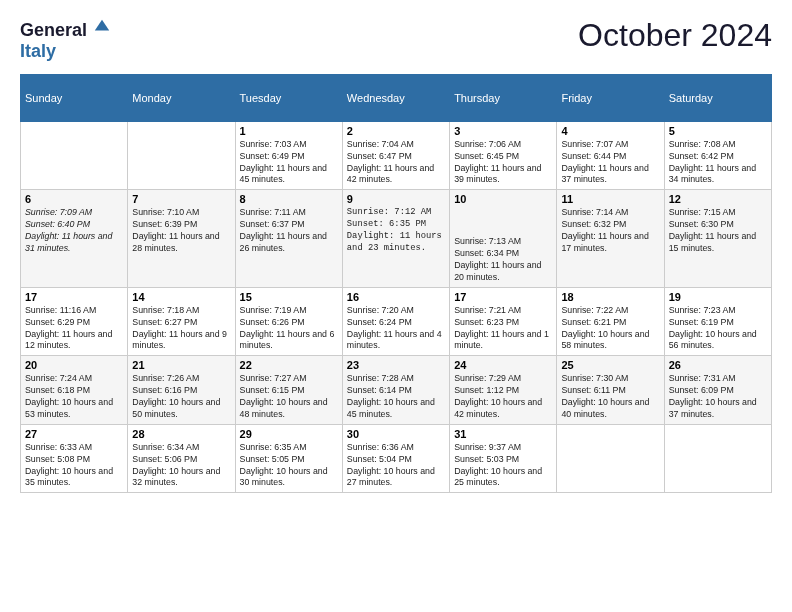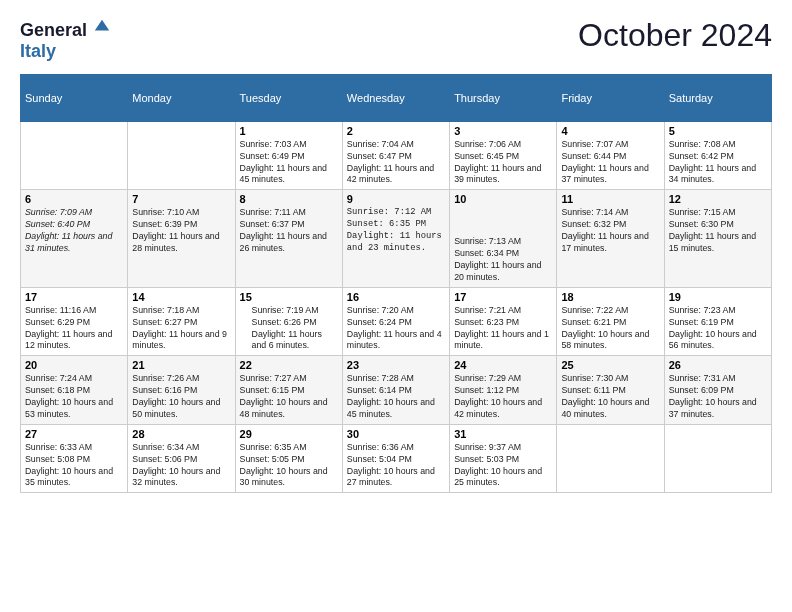--- a/index.html
+++ b/index.html
@@ -211,21 +211,21 @@
 Daylight: 11 hours and 12 minutes.</div>
           </td>
           <td>
             <span class="day-num">14</span>
             <div class="day-info" style="white-space: pre-line;">Sunrise: 7:18 AM
 Sunset: 6:27 PM
 Daylight: 11 hours and 9 minutes.</div>
           </td>
           <td>
             <span class="day-num">15</span>
-            <div class="day-info" style="white-space: pre-line; margin-left: 12px;">Sunrise: 7:19 AM
+            <div class="day-info" style="white-space: pre-line;">Sunrise: 7:19 AM
 Sunset: 6:26 PM
 Daylight: 11 hours and 6 minutes.</div>
           </td>
           <td>
             <span class="day-num">16</span>
             <div class="day-info" style="white-space: pre-line;">Sunrise: 7:20 AM
 Sunset: 6:24 PM
 Daylight: 11 hours and 4 minutes.</div>
           </td>
           <td>

